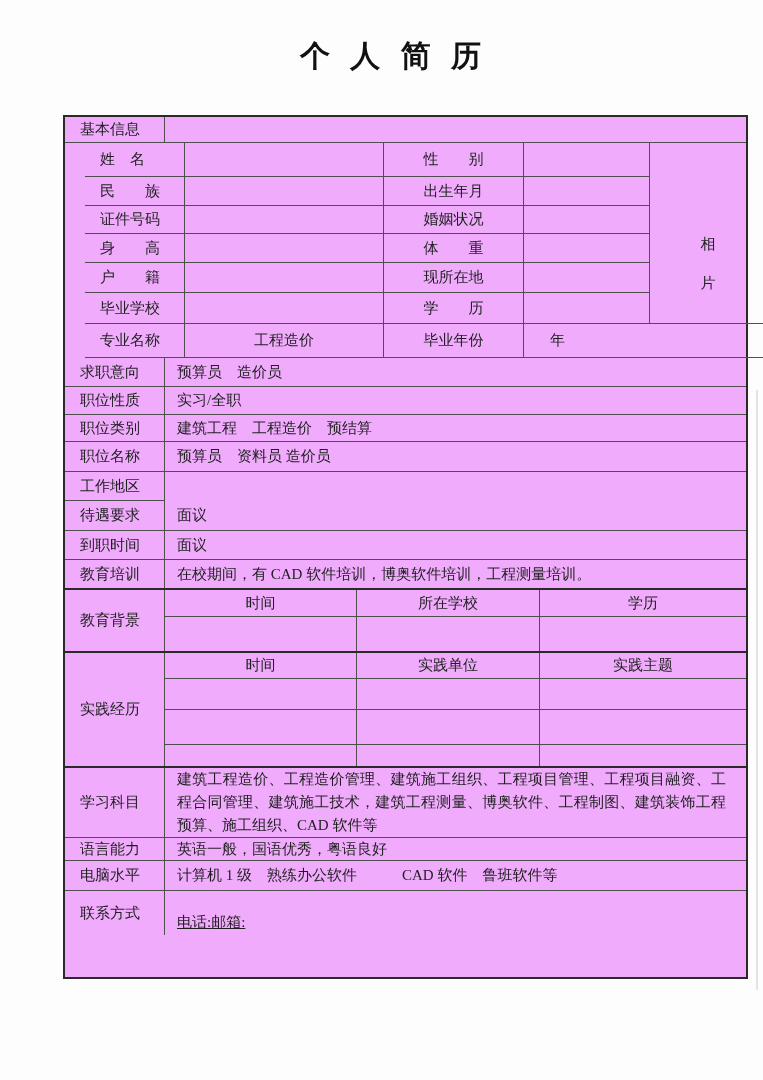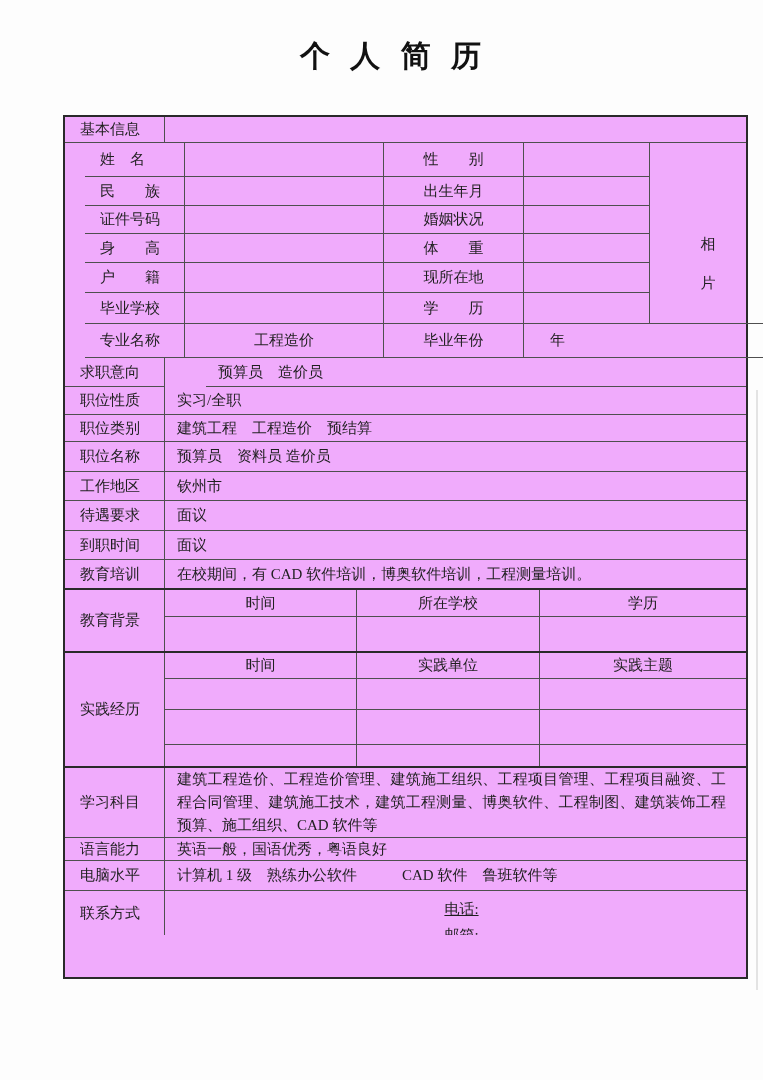--- a/index.html
+++ b/index.html
@@ -30,33 +30,33 @@
   .pv{padding-left:12px;}
   .ctr{justify-content:center;}
   .wrap{white-space:normal;}
   
   .secA1{height:26px;}
   .gridA{display:grid;grid-template-columns:100px 199px 140px 126px 116px;
          grid-template-rows:34px 29px 28px 29px 30px 31px 34px;padding-left:20px;}
   .photo{flex-direction:column;align-items:center;justify-content:flex-start;
          padding-top:94px;gap:24px;line-height:15px;}
   
-  .rB0{height:29px;gap:41px;} .rB1{height:28px;} .rB2{height:27px;} .rB3{height:30px;}
+  .rB0{height:29px;} .rB1{height:28px;} .rB2{height:27px;} .rB3{height:30px;}
   .rB4{height:29px;} .rB5{height:30px;} .rB6{height:29px;justify-content:flex-end;} .rB7{height:28px;}
   .lblcol{width:100px;flex:none;}
   .valcol{flex:1;}
   .secC{display:grid;grid-template-columns:100px 192px 183px 206px;
         grid-template-rows:27px 34px;border-top:2px solid #2a2a2a;}
   .secD{display:grid;grid-template-columns:100px 192px 183px 206px;
         grid-template-rows:26px 31px 35px 21px;border-top:2px solid #2a2a2a;}
   .secE{border-top:2px solid #2a2a2a;}
   .rE0{height:70px;} .rE1{height:23px;} .rE2{height:30px;} .rE3{height:40px;} .rE4{height:44px;}
   .subjects{line-height:23px;padding:0 20px 0 12px;text-align:justify;}
   .eval{line-height:20px;padding:0 10px 0 12px;}
-  .contactcell{flex-direction:column;align-items:center;justify-content:flex-start;
+  .contactcell{flex-direction:row;align-items:flex-end;justify-content:flex-start;
                padding:5px 0 0 12px;line-height:26px;text-decoration:underline;}
   .artifact{position:absolute;left:756px;top:390px;width:2px;height:600px;
             background:#e3e3e3;}
 </style>
 </head>
 <body>
 
 <h1 class="title">个 人 简 历</h1>
 
 <div class="rtable">
@@ -119,21 +119,20 @@
   <div class="row rB2">
     <div class="c pl lblcol">职位类别</div>
     <div class="c nr pv valcol">建筑工程　工程造价　预结算</div>
   </div>
   <div class="row rB3">
     <div class="c pl lblcol">职位名称</div>
     <div class="c nr pv valcol">预算员　资料员 造价员</div>
   </div>
   <div class="row rB4">
     <div class="c pl lblcol">工作地区</div>
-    <div class="c nr pv valcol">钦州市</div>
   </div>
   <div class="row rB5">
     <div class="c pl lblcol">待遇要求</div>
     <div class="c nr pv valcol">面议</div>
   </div>
   <div class="row rB6">
     <div class="c pl lblcol">到职时间</div>
     <div class="c nr pv valcol">面议</div>
   </div>
   <div class="row rB7">

